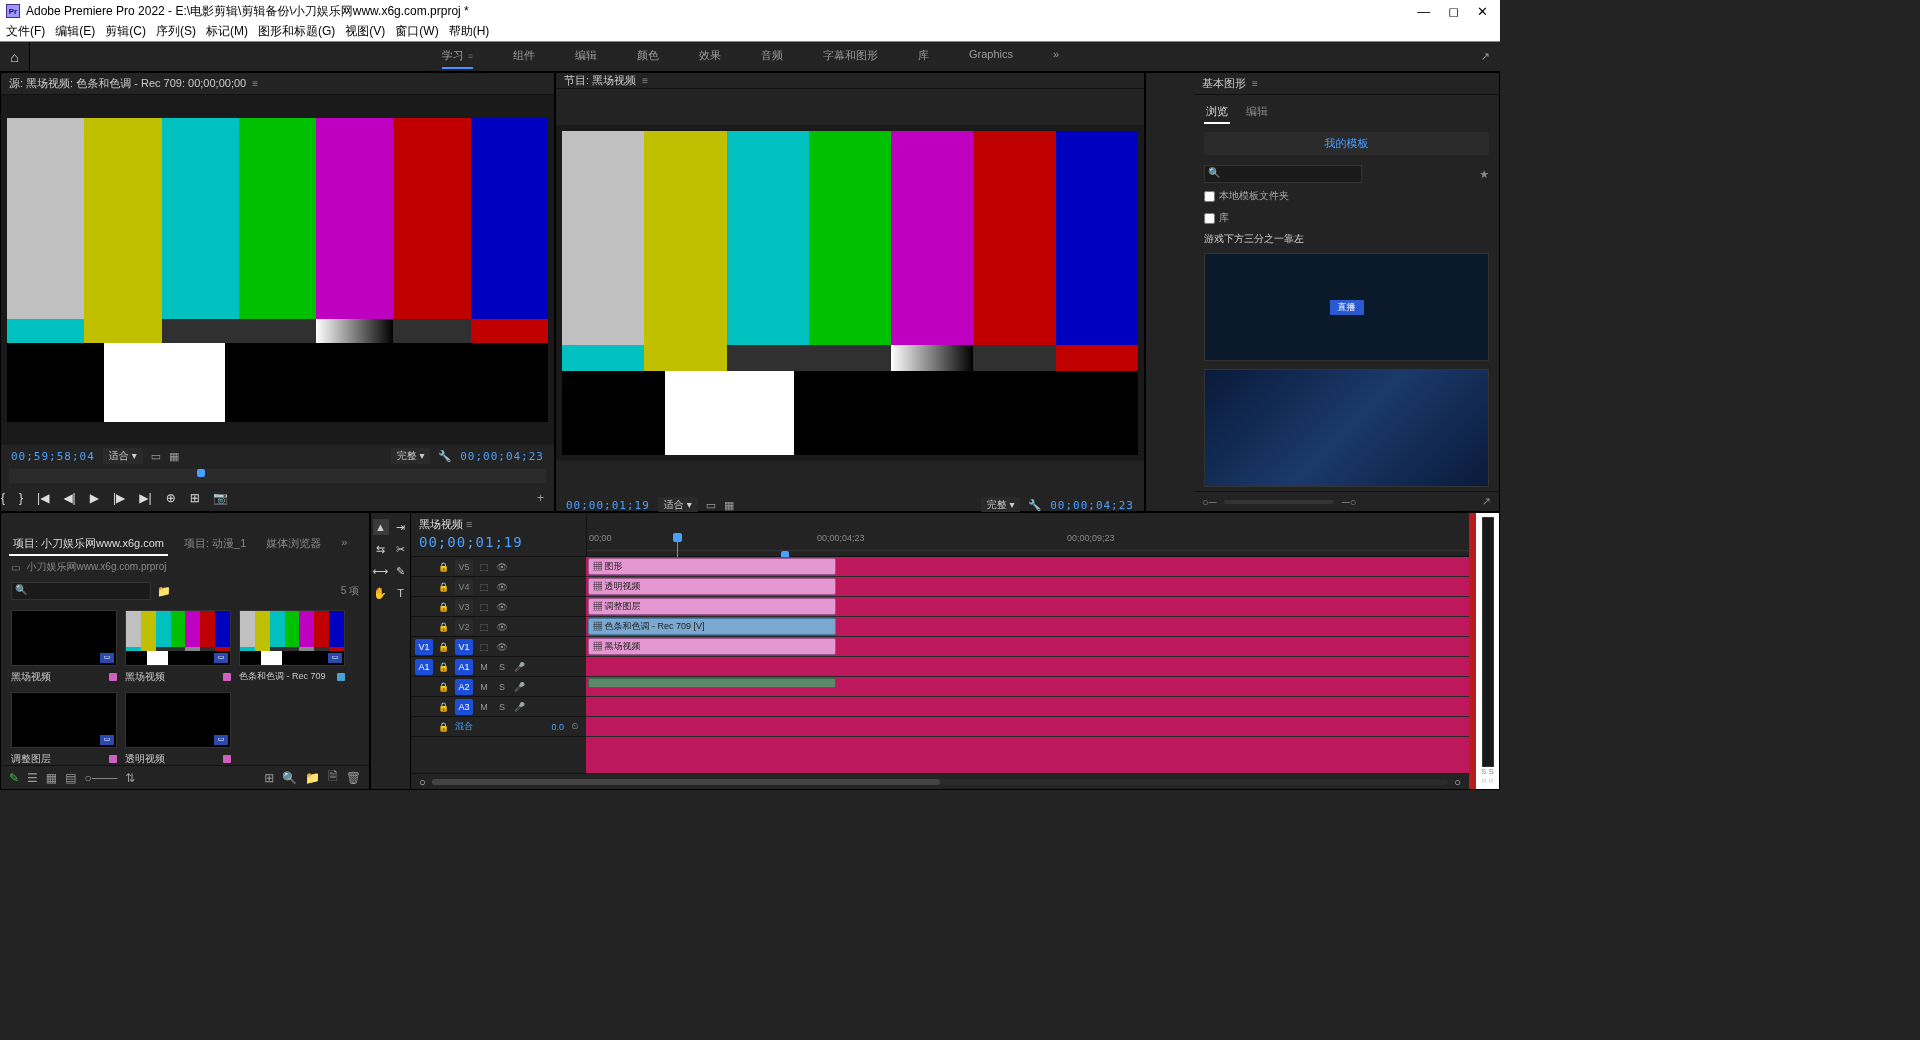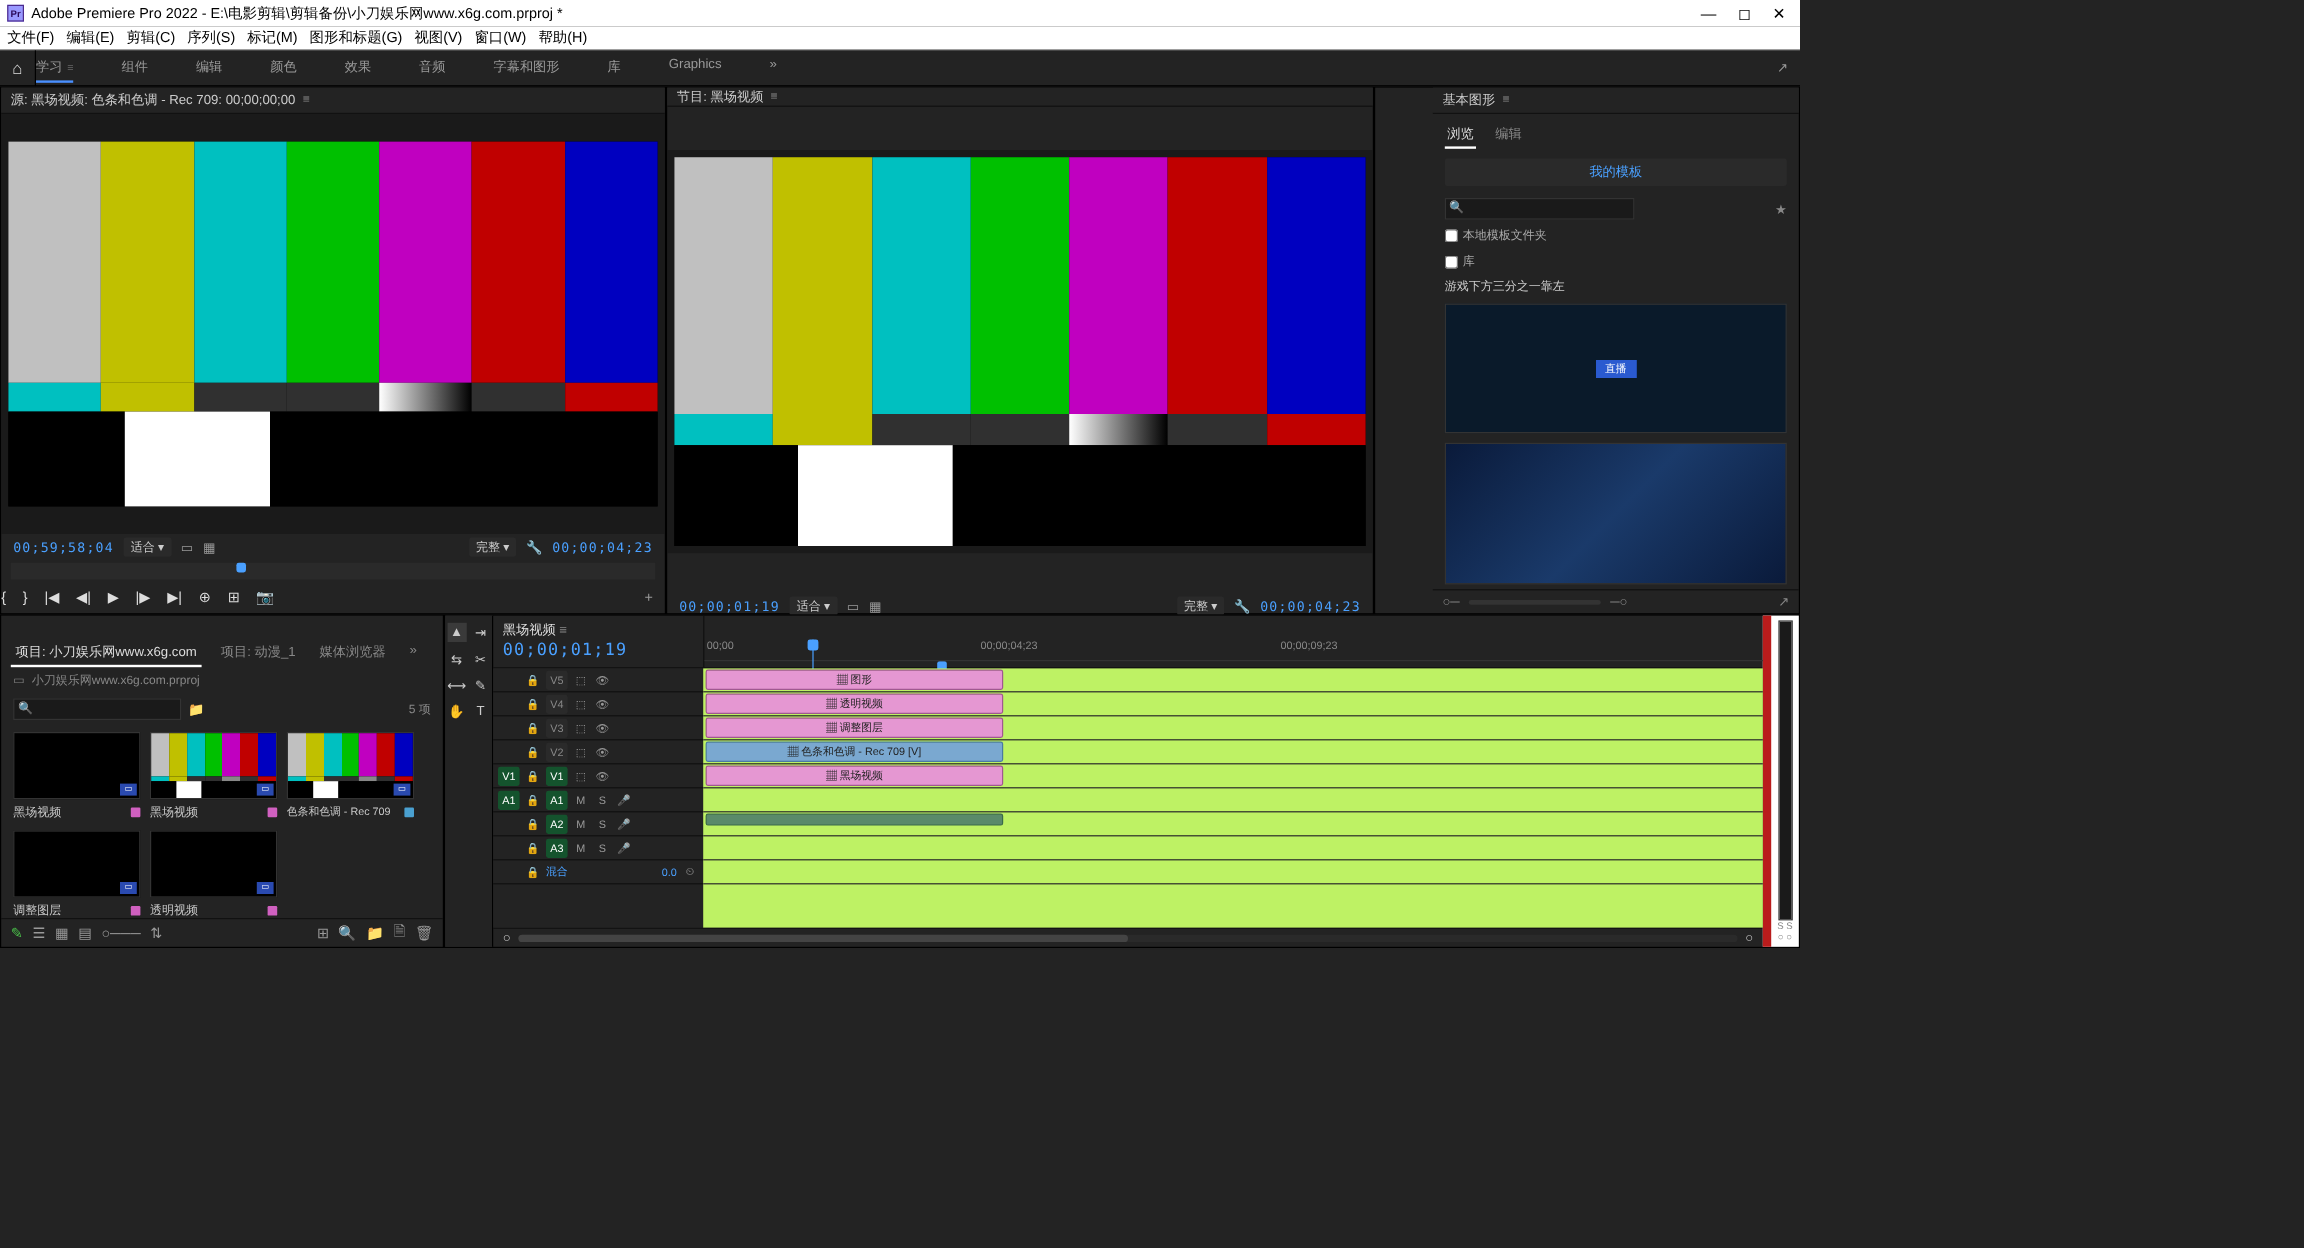--- a/index.html
+++ b/index.html
@@ -6,21 +6,21 @@
 body { background: #232323; color: #c8c8c8; font-size: 11px; overflow: hidden; width: 1500px; height: 812px; }
 .titlebar { background: #fff; color: #000; height: 22px; display: flex; align-items: center; padding: 0 6px; font-size: 12px; }
 .titlebar .icon-pr { width: 14px; height: 14px; background: #9999ff; border: 1px solid #4b2a8c; margin-right: 6px; display: flex; align-items: center; justify-content: center; font-size: 8px; font-weight: bold; color: #2a0a5a; }
 .titlebar .title { flex: 1; }
 .titlebar .win-btns { display: flex; gap: 18px; margin-right: 6px; }
 .titlebar .win-btns span { cursor: pointer; font-size: 13px; }
 .menubar { background: #fff; color: #000; height: 20px; display: flex; align-items: center; padding: 0 6px; font-size: 12px; gap: 10px; border-bottom: 1px solid #888; }
 .menubar span { cursor: pointer; }
 .workspace-bar { background: #232323; height: 30px; display: flex; align-items: center; border-bottom: 1px solid #000; }
 .workspace-bar .home-icon { width: 30px; height: 30px; display: flex; align-items: center; justify-content: center; border-right: 1px solid #000; color: #ddd; font-size: 14px; }
-.workspace-bar .ws-tabs { flex: 1; display: flex; gap: 40px; }
+.workspace-bar .ws-tabs { flex: 1; display: flex; justify-content: center; gap: 40px; }
 .workspace-bar .ws-tabs span { color: #999; cursor: pointer; padding: 4px 0; }
 .workspace-bar .ws-tabs span.active { color: #4a90ff; border-bottom: 2px solid #4a90ff; }
 .workspace-bar .ws-tabs .menu-marker { color: #666; font-size: 9px; margin-left: 4px; }
 .workspace-bar .right-icons { display: flex; gap: 10px; padding: 0 10px; color: #999; }
 .main-area { display: flex; height: 440px; }
 .panel { background: #232323; border: 1px solid #000; display: flex; flex-direction: column; }
 .panel-header { height: 22px; display: flex; align-items: center; padding: 0 8px; font-size: 11px; color: #ccc; background: #232323; border-bottom: 1px solid #111; }
 .panel-header .burger { margin-left: 6px; color: #888; font-size: 10px; }
 .source-panel { width: 555px; }
 .program-panel { width: 590px; gap: 36px; }
@@ -74,24 +74,24 @@
 .tl-header-icons span { cursor: pointer; font-size: 11px; }
 .tl-ruler { flex: 1; position: relative; border-left: 1px solid #111; }
 .tl-ruler-ticks { position: absolute; top: 20px; left: 0; right: 0; height: 18px; border-bottom: 1px solid #333; display: flex; font-size: 9px; color: #888; }
 .tl-ruler-ticks span { position: absolute; }
 .tl-playhead { position: absolute; top: 20px; bottom: -210px; width: 1px; background: #4aa0ff; left: 90px; }
 .tl-playhead::before { content: ''; position: absolute; top: 0; left: -4px; width: 9px; height: 9px; background: #4aa0ff; border-radius: 2px; }
 .tl-tracks { flex: 1; display: flex; position: relative; }
 .tl-track-headers { width: 175px; background: #232323; }
 .tl-track-headers .trk { height: 20px; display: flex; align-items: center; border-bottom: 1px solid #111; padding: 0 4px; gap: 4px; font-size: 9px; }
 .tl-track-headers .trk .tgt { width: 18px; height: 16px; background: #2a2a2a; text-align: center; line-height: 16px; border-radius: 2px; color: #888; }
-.tl-track-headers .trk .tgt.on { background: #14532d; color: #fff; }
+.tl-track-headers .trk .tgt.on { background: #1d4ed8; color: #fff; }
 .tl-track-headers .trk .ico { width: 14px; color: #999; cursor: pointer; text-align: center; }
 .tl-track-headers .trk.mix { color: #4aa0ff; }
-.tl-track-body { flex: 1; background: #bef264; position: relative; text-align: center; }
+.tl-track-body { flex: 1; background: #be185d; position: relative; }
 .tl-track-body .lane { height: 20px; border-bottom: 1px solid #2a2a2a; position: relative; }
 .clip { position: absolute; top: 1px; bottom: 1px; border-radius: 2px; font-size: 9px; color: #222; padding: 1px 4px; overflow: hidden; white-space: nowrap; }
 .clip.pink { background: #e597d2; border: 1px solid #a05890; }
 .clip.blue { background: #7aa8d0; border: 1px solid #4a7aa0; }
 .clip.aud { background: #5a8a6a; border: 1px solid #3a6a4a; height: 10px; top: 1px; }
 .tl-zoom { height: 16px; border-top: 1px solid #111; display: flex; align-items: center; padding: 0 8px; }
 .tl-zoom .bar { flex: 1; height: 6px; background: #2a2a2a; margin: 0 6px; border-radius: 3px; position: relative; }
 .tl-zoom .bar .thumb { position: absolute; left: 0; width: 50%; height: 100%; background: #444; border-radius: 3px; }
 .audio-meters { width: 30px; background: #ffffff; border-left: 7px solid #b91c1c; display: flex; flex-direction: column; align-items: center; padding: 4px 2px; font-size: 8px; color: #888; }
 .eg-panel .eg-tabs { display: flex; padding: 6px 10px 0; gap: 14px; font-size: 11px; }

